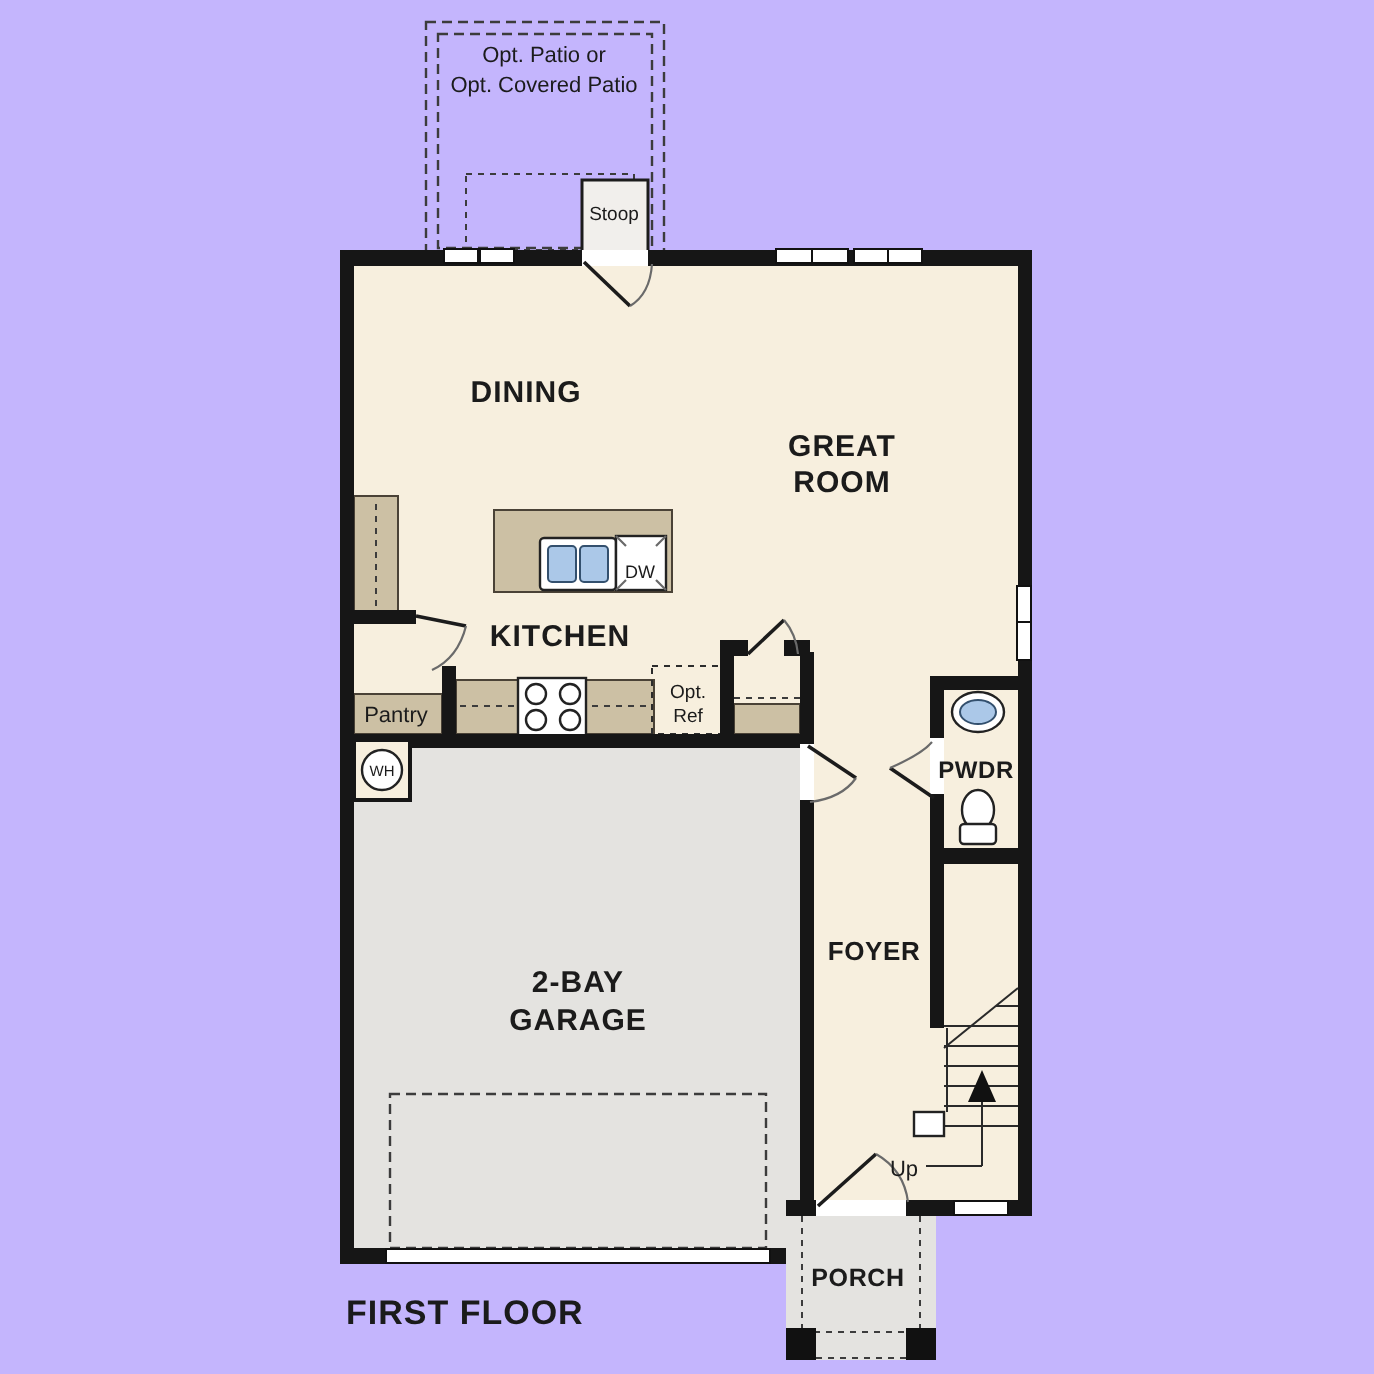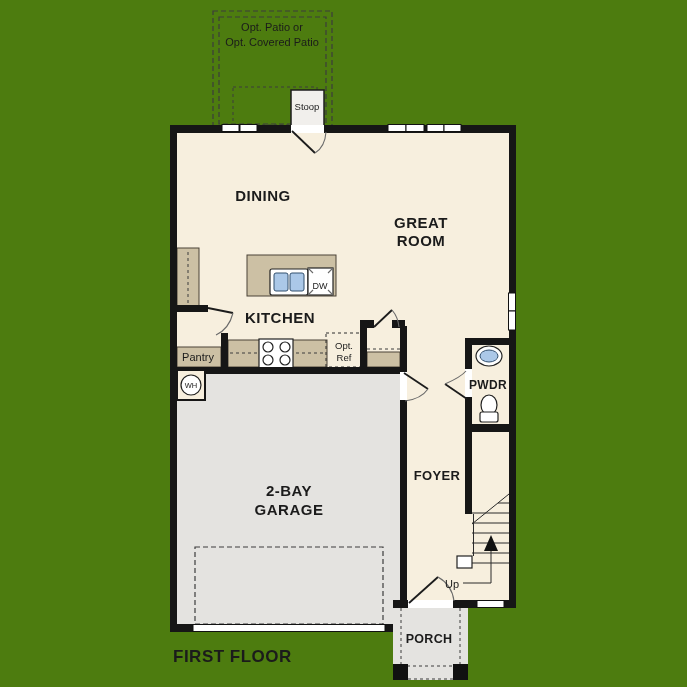--- a/index.html
+++ b/index.html
@@ -1,16 +1,16 @@
 <!DOCTYPE html>
 <html><head>
 <meta charset="utf-8">
 <style>
   html,body{margin:0;padding:0;background:#ffffff;}
-  .stage{position:relative;width:687px;height:687px;background:#4d7c0f;overflow:hidden;
+  .stage{position:relative;width:687px;height:687px;background:#c4b5fd;overflow:hidden;
          font-family:"Liberation Sans", sans-serif;}
   svg{display:block;}
   .wall{stroke:none;}
   .win{fill:#ffffff;stroke:#111111;stroke-width:1;}
   .counter-edge{stroke:#4a4236;stroke-width:1;}
   .dash{fill:none;stroke:#3c3c3c;stroke-width:1.2;stroke-dasharray:5 3;}
   .dash-thin{fill:none;stroke:#3c3c3c;stroke-width:1;stroke-dasharray:3 3;}
   .leaf{stroke:#1c1c1c;stroke-width:1.8;fill:none;}
   .arc{stroke:#6a6a6a;stroke-width:1.1;fill:none;}
   .tread{stroke:#2a2a2a;stroke-width:1;fill:none;}

